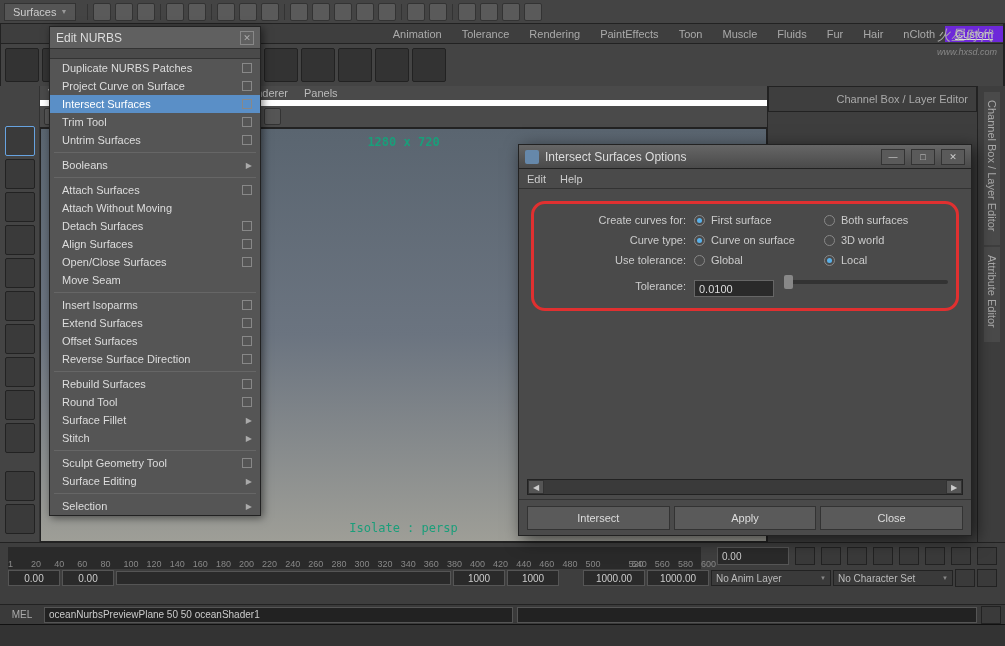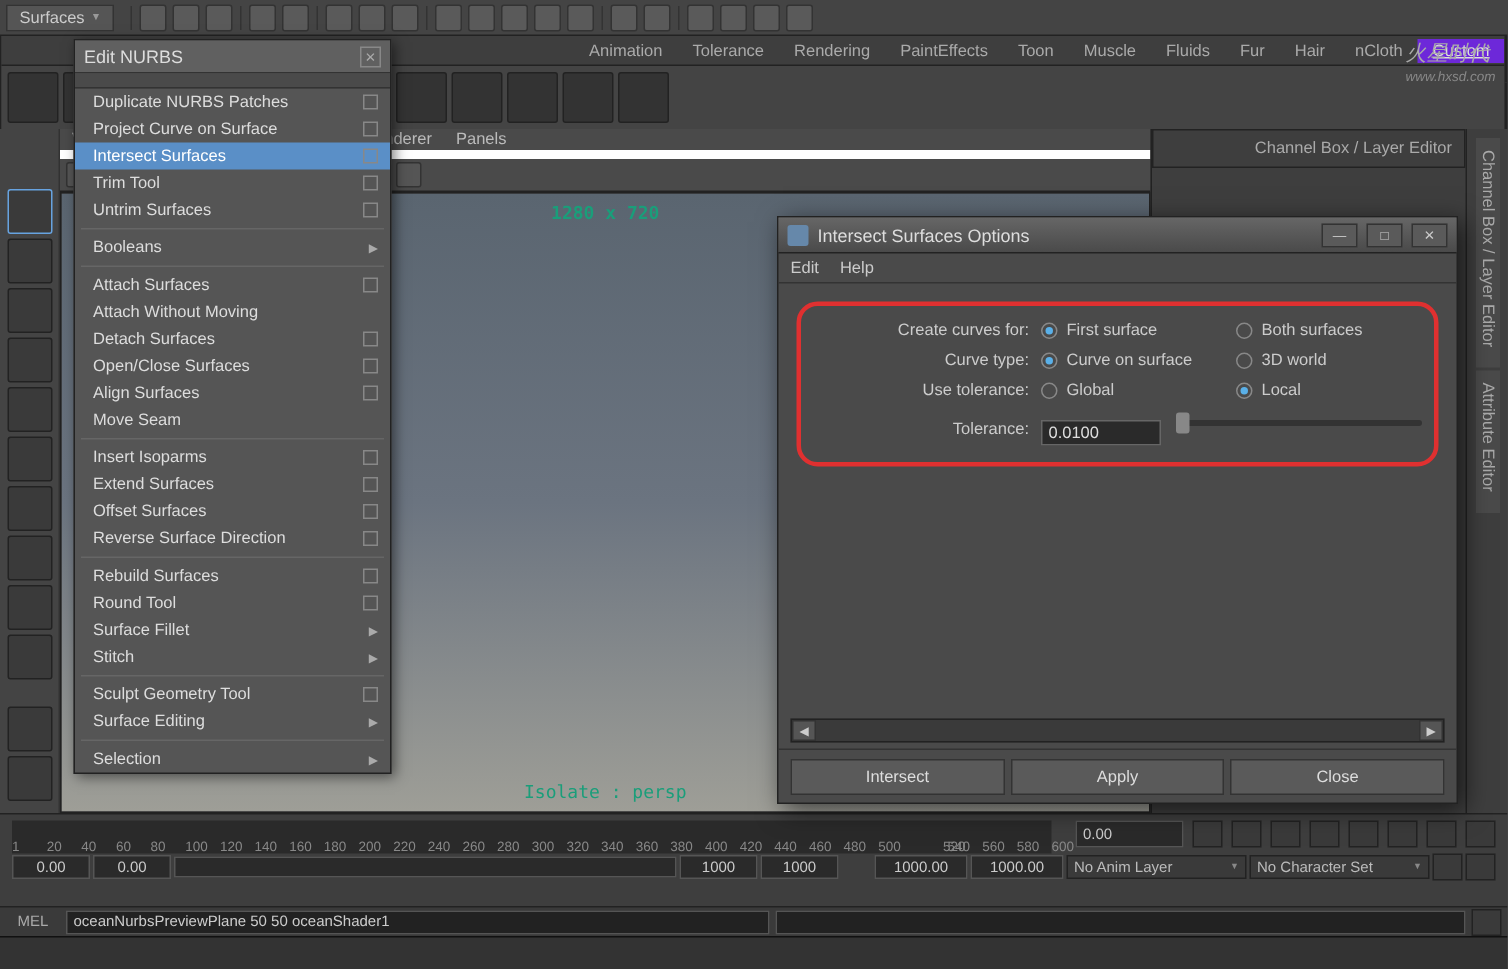--- a/index.html
+++ b/index.html
@@ -364,25 +364,25 @@
         <span class="opt-box"></span>
       </div>
       <div class="nurbs-item">
         <span>Attach Without Moving</span>
       </div>
       <div class="nurbs-item">
         <span>Detach Surfaces</span>
         <span class="opt-box"></span>
       </div>
       <div class="nurbs-item">
+        <span>Align Surfaces</span>
+        <span class="opt-box"></span>
+      </div>
+      <div class="nurbs-item">
         <span>Open/Close Surfaces</span>
-        <span class="opt-box"></span>
-      </div>
-      <div class="nurbs-item">
-        <span>Align Surfaces</span>
         <span class="opt-box"></span>
       </div>
       <div class="nurbs-item">
         <span>Move Seam</span>
       </div>
       <div class="nurbs-divider"></div>
       <div class="nurbs-item">
         <span>Insert Isoparms</span>
         <span class="opt-box"></span>
       </div>

